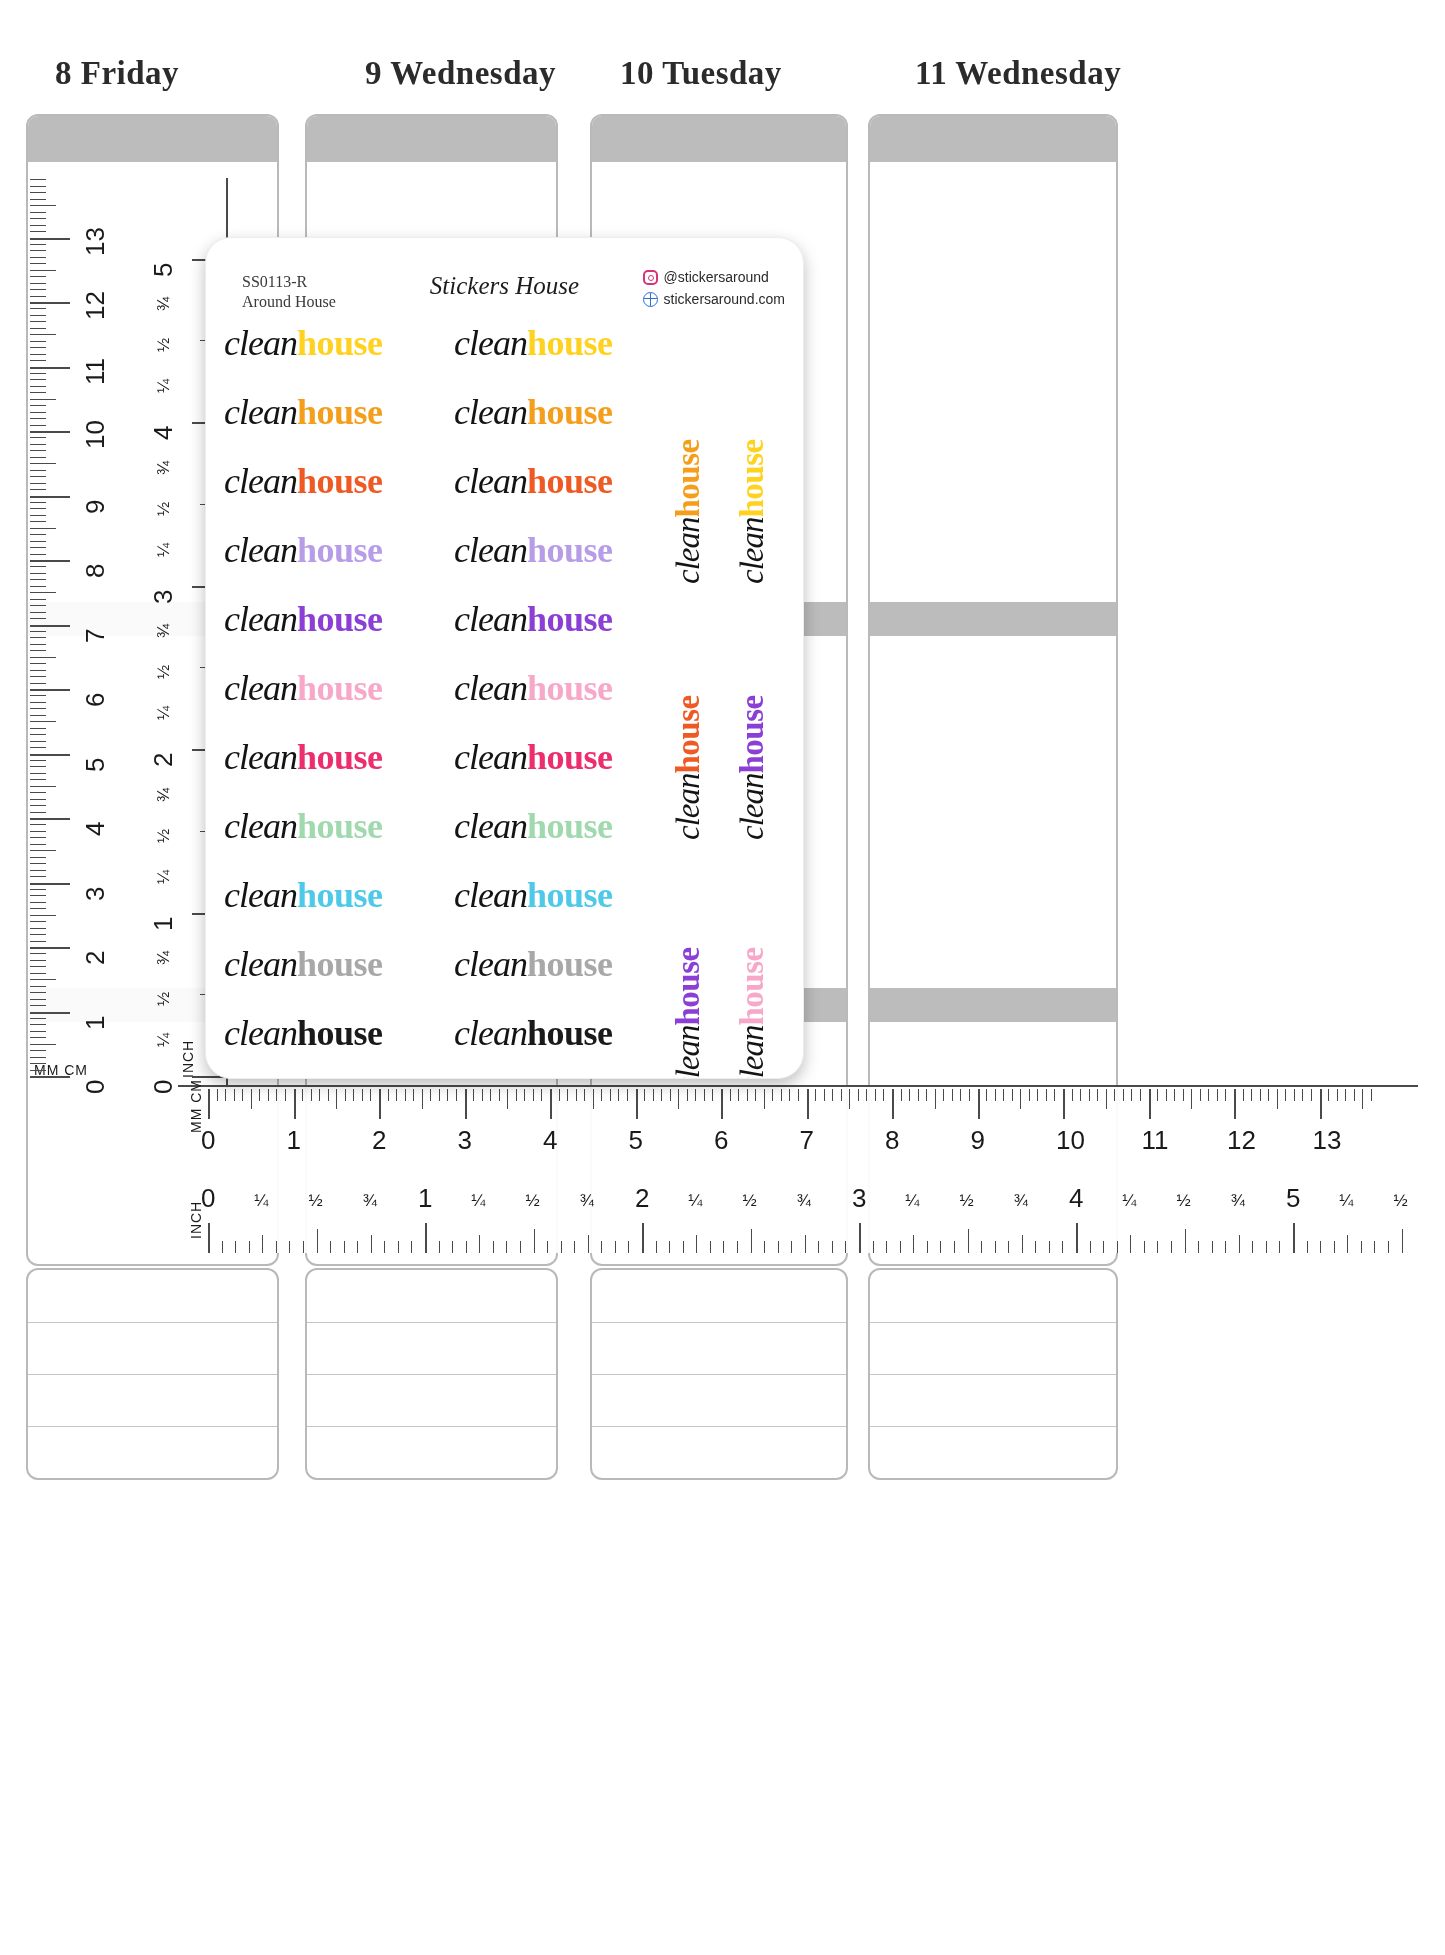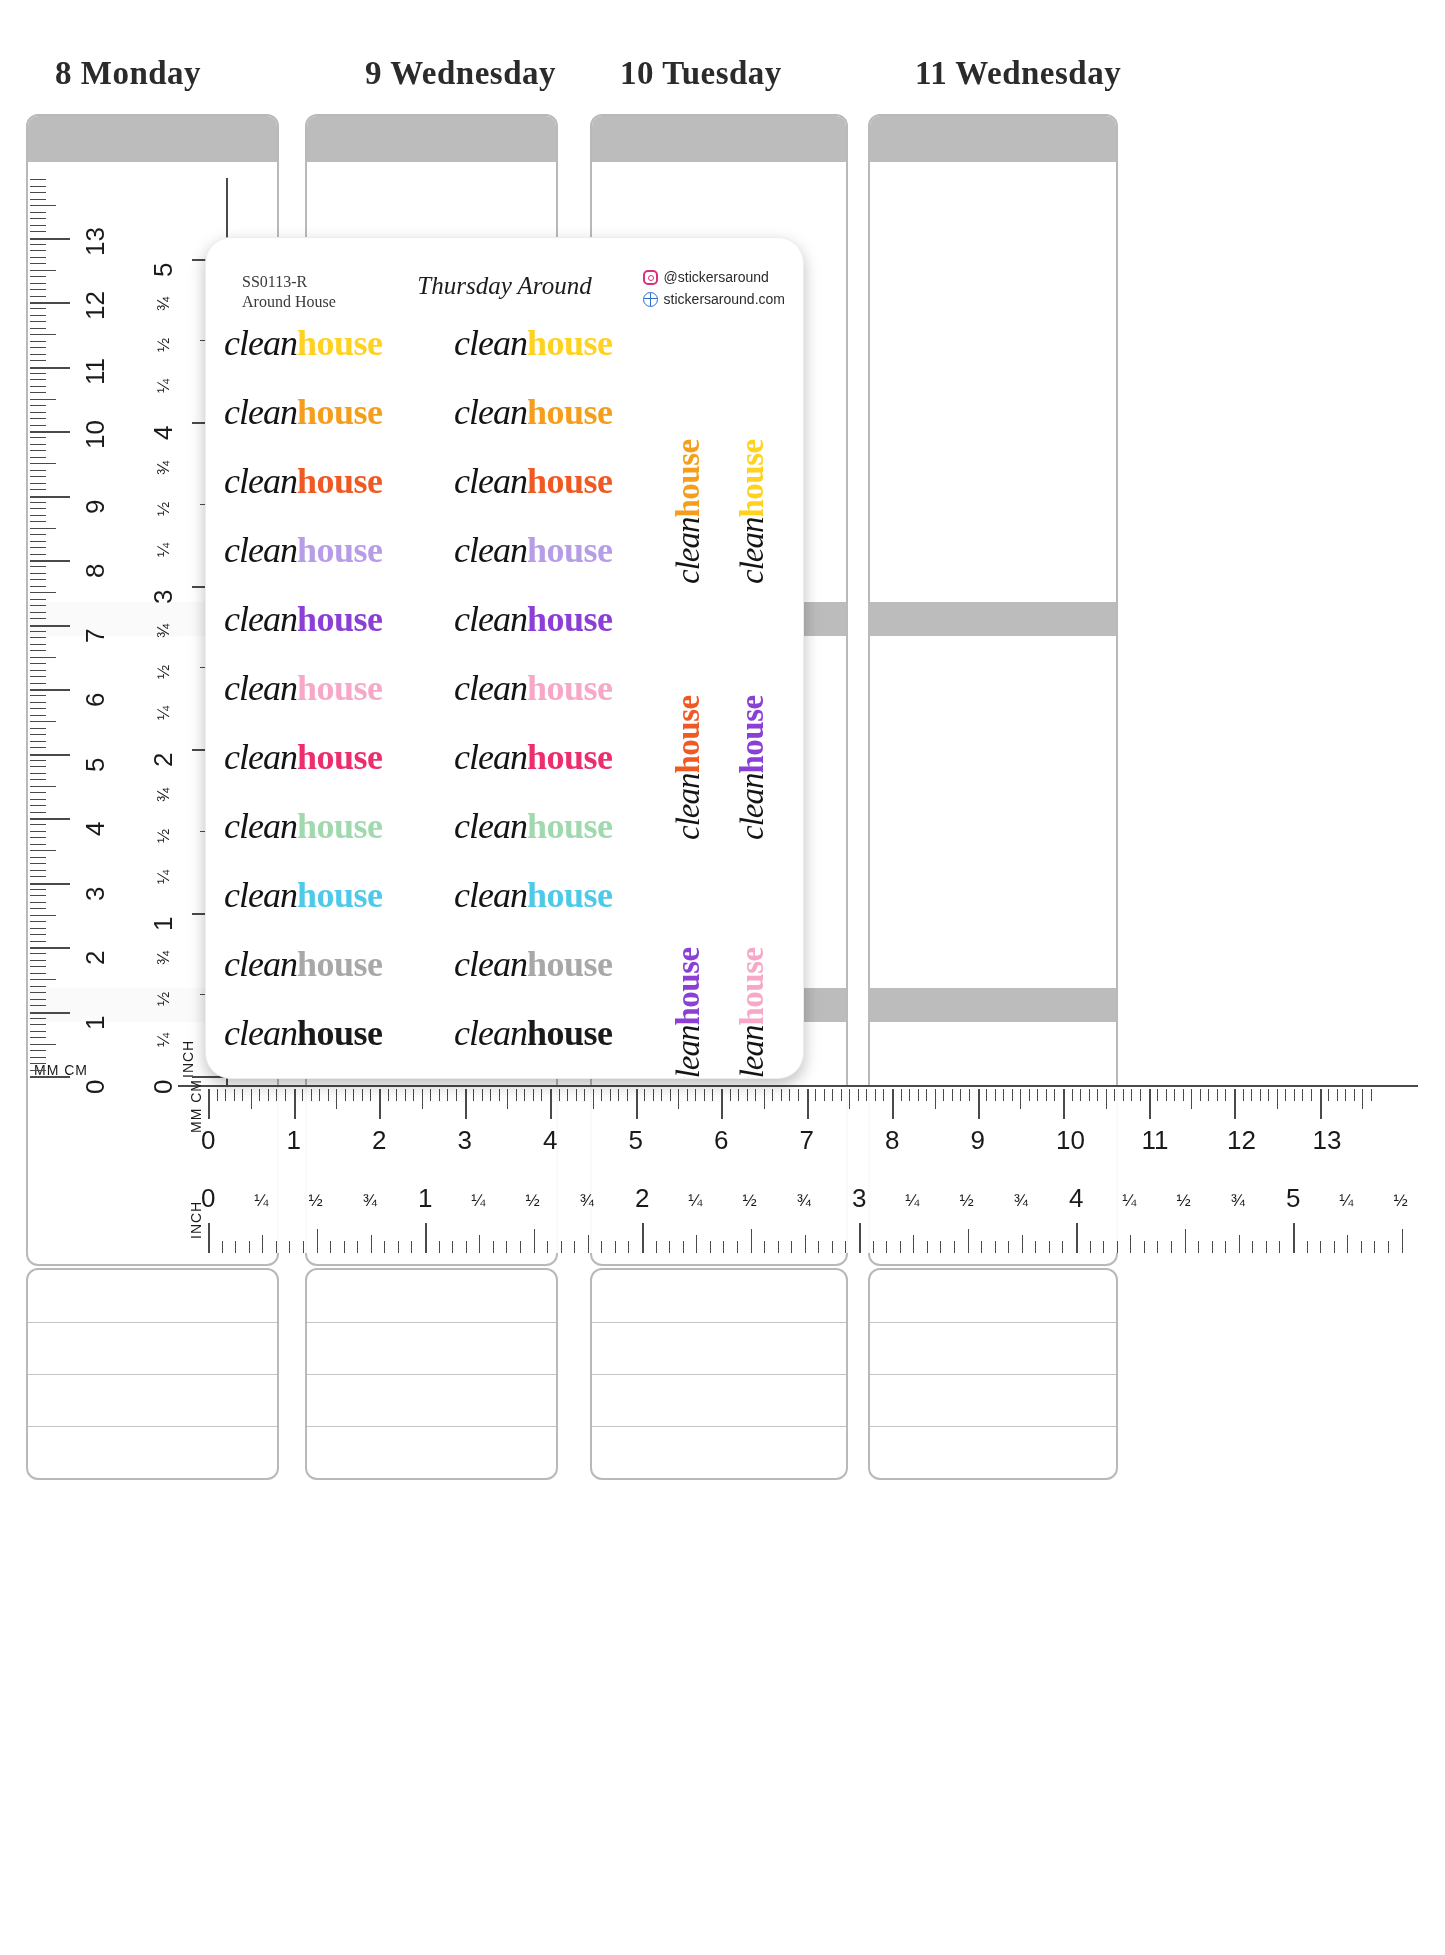--- a/index.html
+++ b/index.html
@@ -234,21 +234,21 @@
     font-style: normal;
     font-weight: bold;
     letter-spacing: -0.5px;
   }
 </style>
 </head>
 <body>
 
 <div id="planner">
 
-  <div class="day-header" style="left:55px; top:55px;">8 Monday</div>
+  <div class="day-header" style="left:55px; top:55px;">8 Friday</div>
   <div class="day-header" style="left:365px; top:55px;">9 Wednesday</div>
   <div class="day-header" style="left:620px; top:55px;">10 Tuesday</div>
   <div class="day-header" style="left:915px; top:55px;">11 Wednesday</div>
 
   <div class="day-col" style="left:26px; top:114px; width:253px; height:1152px;">
     <div class="col-topbar"></div>
     <div class="col-band band-a"></div>
     <div class="col-band band-b"></div>
   </div>
   <div class="day-col" style="left:305px; top:114px; width:253px; height:1152px;">
@@ -817,21 +817,21 @@
     <div class="tick" style="left: 1209.94px; top: 154px; width: 1px; height: 12px;"></div>
     <div class="tick" style="left: 1223.5px; top: 142px; width: 1px; height: 24px;"></div>
   </div>
 
 <div id="sheet">
   <div id="sheet-head">
     <div class="sku">
       <div>SS0113-R</div>
       <div>Around House</div>
     </div>
-    <div class="brand">Thursday Around</div>
+    <div class="brand">Stickers House</div>
     <div class="contact">
       <div class="row">
         <span class="ig-icon"></span>
         <span>@stickersaround</span>
       </div>
       <div class="row">
         <span class="globe-icon"></span>
         <span>stickersaround.com</span>
       </div>
     </div>

